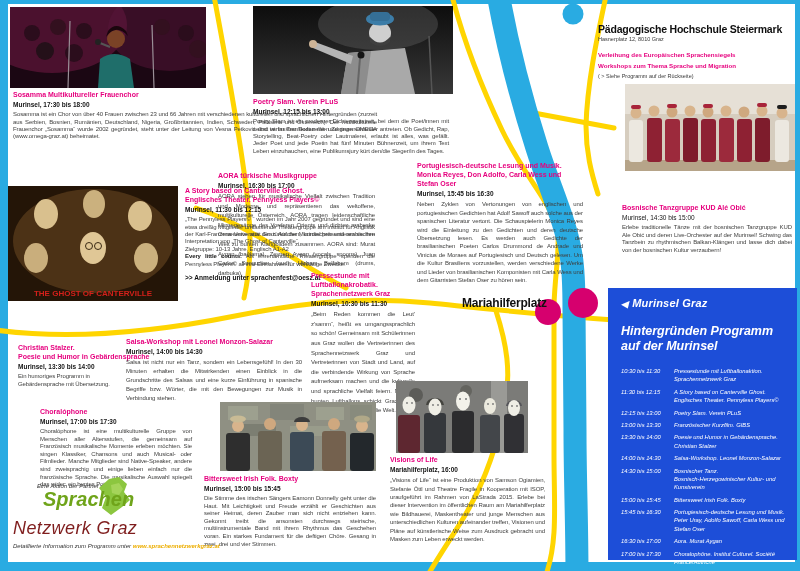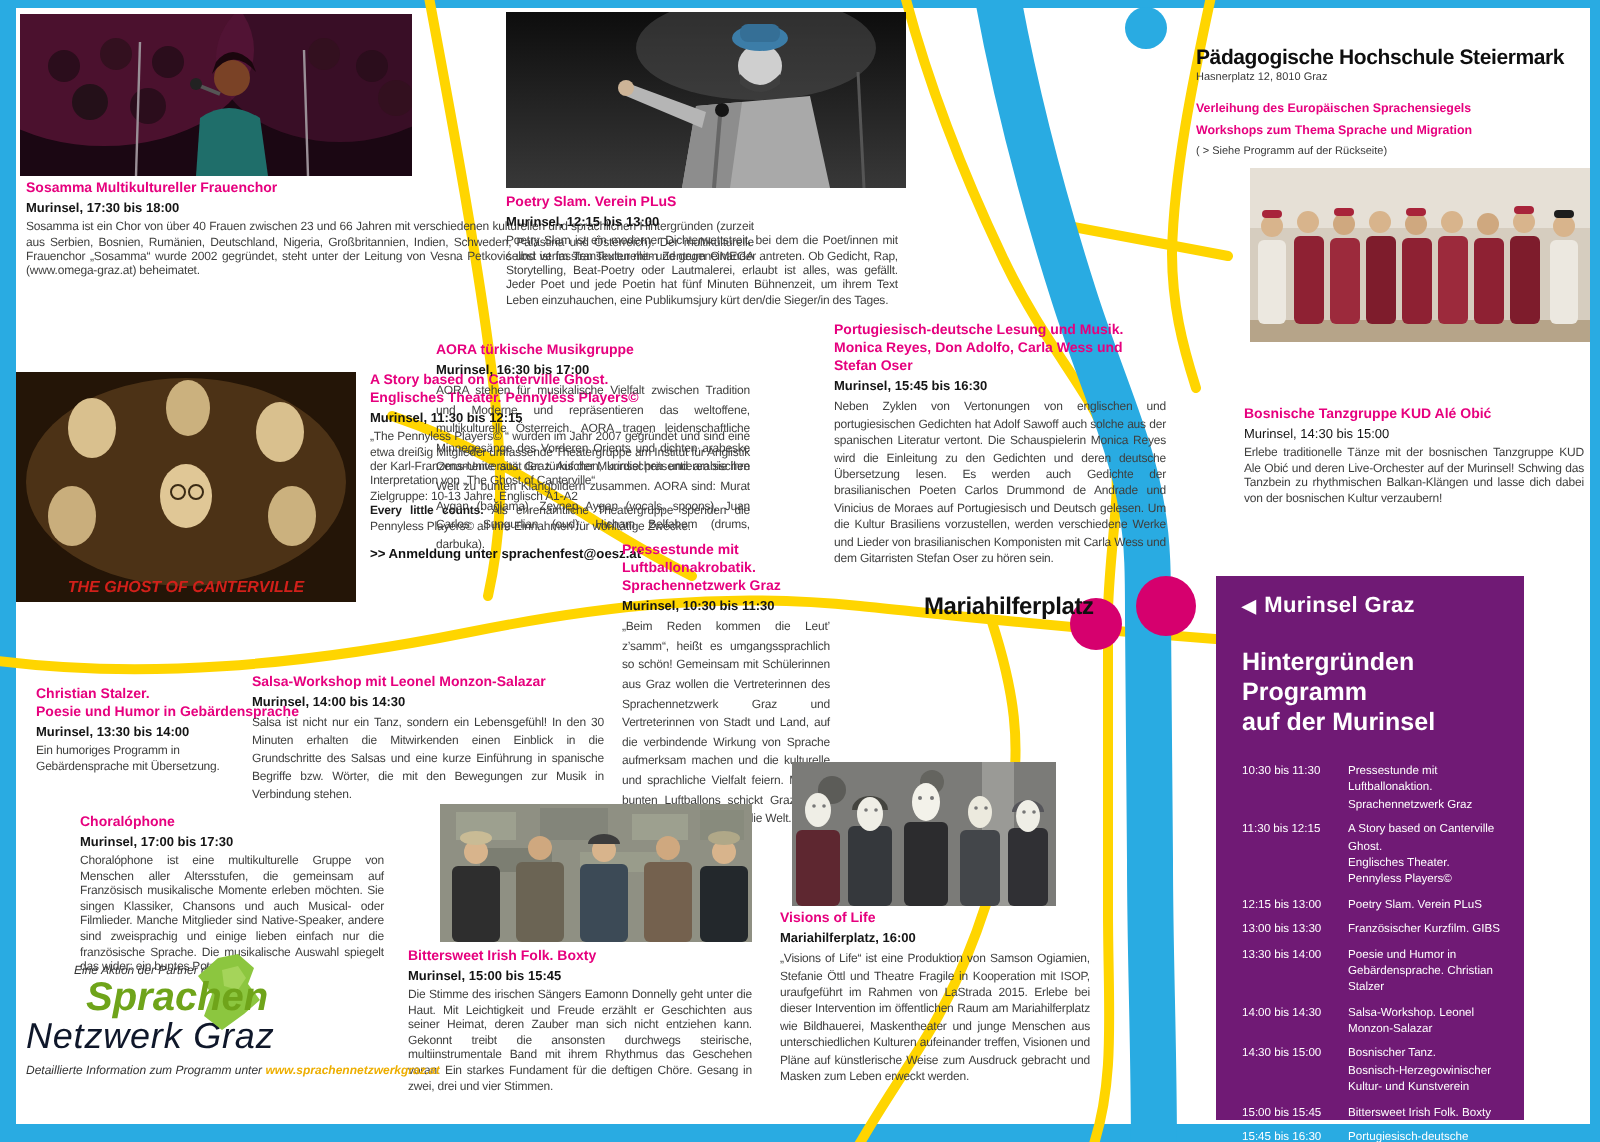--- a/index.html
+++ b/index.html
@@ -19,45 +19,45 @@
   .sec .time.reg { font-weight:normal; }
   .sec p { font-size:6px; color:#3f3f3e; text-align:justify; line-height:7.4px; letter-spacing:-0.1px; }
   .sec p.lh76 { line-height:7.6px; }
   .sec p.lh84 { line-height:8.4px; }
   .sec p.lh90 { line-height:9px; }
   .sec p.lh96 { line-height:9.6px; }
   .sec .plain { text-align:left; }
   .sec .boldlead { font-weight:bold; color:#1a1a1a; }
   .sec .signup { font-size:6.6px; font-weight:bold; color:#111; margin-top:6px; }
 
-  .photo { position:absolute; overflow:hidden;font-style:italic; }
+  .photo { position:absolute; overflow:hidden; }
   .photo svg { display:block; }
 
   
   .hdr-title { font-size:10.5px; font-weight:bold; color:#0f0f0f; letter-spacing:-0.2px; white-space:nowrap;margin-top:11px; }
   .hdr-addr { font-size:5.5px; color:#3a3a3a; margin-top:1px; }
   .hdr-pink { font-size:6.2px; font-weight:bold; color:#E6007E; line-height:1.8; margin-top:7px; }
   .hdr-note { font-size:5.5px; color:#3a3a3a; margin-top:2px; }
 
   .map-label { font-size:12px; font-weight:bold; color:#101010; letter-spacing:-0.2px; }
 
   
-  .program-box { position:absolute; left:608px; top:288px; width:154px; height:272px; background:#701a75; color:#fff; padding:9px 10px 8px 13px; }
+  .program-box { position:absolute; left:608px; top:288px; width:189px; height:272px; background:#1d4ed8; color:#fff; padding:9px 10px 8px 13px;font-style:italic; }
   .pb-titlerow { font-size:11px; font-weight:bold; letter-spacing:0.2px; }
   .pb-arrow { font-size:9px; margin-right:4px; }
   .pb-sub { font-size:12.5px; font-weight:bold; line-height:1.2; white-space:pre-line; margin-top:15px; }
   .sch { margin-top:13px; }
   .sch-row { display:flex; gap:9px; margin-bottom:4px; }
   .sch-time { flex:none; width:44px; font-size:5.8px; line-height:1.45; }
   .sch-event { font-size:5.8px; line-height:1.45; white-space:pre-line; }
 
   
   .logo-pre { font-size:6px; color:#333; margin-left:24px; }
   .logo-sprachen { font-size:20px; font-weight:bold; color:#6FA41A; margin-left:30px; line-height:1; position:relative; z-index:2; }
-  .logo-netzwerk { font-size:18px; color:#0f172a; letter-spacing:0.4px; line-height:1.1; }
+  .logo-netzwerk { font-size:18px; color:#7f1d1d; letter-spacing:0.4px; line-height:1.1;margin-top:10px; }
   .logo-info { font-size:6px; color:#333; margin-top:4px; }
   .logo-url { color:#EDAE00; font-weight:bold; }
   .logo-blob { position:absolute; left:84px; top:-6px; z-index:1; }
 </style>
 </head>
 <body>
 
 <div class="poster">
   <div class="page-bg"></div>
 

